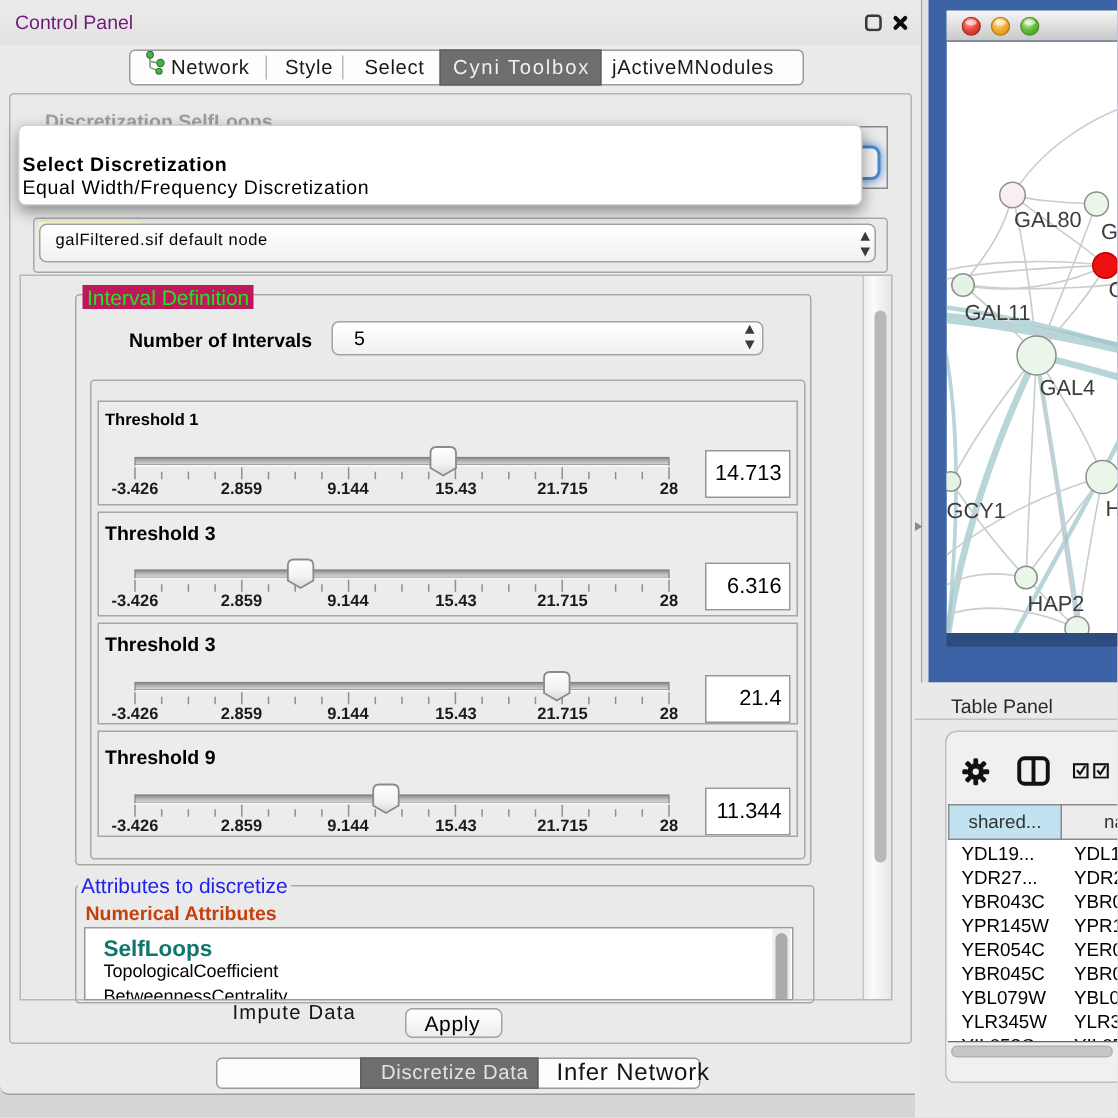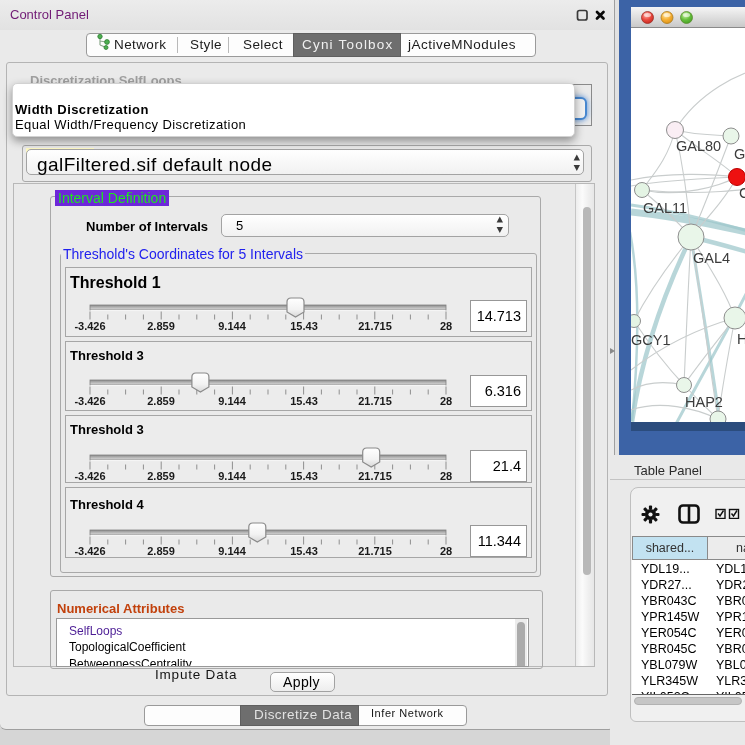--- a/index.html
+++ b/index.html
@@ -41,69 +41,68 @@
   <div class="txt" style="left:408px;top:37px;font-size:13.5px;letter-spacing:0.5px;color:#1b1b1b;">jActiveMNodules</div>
 
   <div class="abs" style="left:6px;top:62px;width:602px;height:634px;border:1px solid #b4b4b4;border-radius:3px;box-sizing:border-box;background:#eaeaea;"></div>
 
   <div class="txt" style="left:30px;top:73px;font-size:13px;font-weight:bold;color:#9f9f9f;">Discretization SelfLoops</div>
 
   <div class="abs" style="left:22px;top:84px;width:570px;height:42px;border:1px solid #8a8a8a;box-sizing:border-box;z-index:5;"></div>
   <div class="abs" style="left:569px;top:97px;width:18px;height:23px;background:#f2f2f2;border:2.5px solid #4787cf;border-radius:6px;box-shadow:0 0 5px 1px rgba(80,140,215,.75);box-sizing:border-box;z-index:6;"></div>
 
   <div class="abs" style="left:12px;top:83px;width:563px;height:54px;background:#fff;border:1px solid #d2d2d2;border-radius:5px;box-shadow:0 4px 10px rgba(0,0,0,.4);box-sizing:border-box;z-index:20;"></div>
-  <div class="txt" style="left:15px;top:102px;font-size:13px;font-weight:bold;letter-spacing:0.45px;color:#000;z-index:21;">Width Discretization</div>
+  <div class="txt" style="left:15px;top:102px;font-size:13px;font-weight:bold;letter-spacing:0.45px;color:#000;z-index:21;">Select Discretization</div>
   <div class="txt" style="left:15px;top:117px;font-size:13px;letter-spacing:0.4px;color:#000;z-index:21;">Equal Width/Frequency Discretization</div>
 
   <div class="abs" style="left:22px;top:145px;width:570px;height:37px;border:1px solid #a9a9a9;border-radius:3px;box-sizing:border-box;"></div>
   <div class="txt" style="left:26px;top:148px;font-size:13px;color:#2a2a2a;background:#fef9c3;padding:0 3px;">Table Data</div>
 
   <div class="combo abs" style="left:26px;top:149px;width:558px;height:26px;background:linear-gradient(#ffffff,#f1f1f1);border:1px solid #a3a3a3;border-radius:5px;box-sizing:border-box;"></div>
-  <div class="txt" style="left:37px;top:154px;font-size:19px;letter-spacing:0.45px;color:#000;">galFiltered.sif default node</div>
+  <div class="txt" style="left:37px;top:154px;font-size:11px;letter-spacing:0.45px;color:#000;">galFiltered.sif default node</div>
   <svg class="abs" style="left:572px;top:154px;" width="10" height="18">
       <path d="M4.8,0.5 L8,6.5 L1.6,6.5 Z" fill="#3a3a3a"></path>
       <path d="M4.8,17 L8,11 L1.6,11 Z" fill="#3a3a3a"></path>
     </svg>
 
   <div class="abs" style="left:13px;top:183px;width:582px;height:484px;border:1px solid #b8b8b8;box-sizing:border-box;background:#eaeaea;"></div>
 
   <div class="abs" style="left:575px;top:184px;width:19px;height:482px;background:linear-gradient(90deg,#ededed,#fbfbfb 35%,#efefef 70%,#e7e7e7);border-left:1px solid #c6c6c6;box-sizing:border-box;"></div>
   <div class="abs" style="left:583px;top:207px;width:8px;height:368px;background:#b8b8b8;border-radius:4px;"></div>
 
   <div class="abs" style="left:50px;top:196px;width:491px;height:381px;border:1px solid #a9a9a9;border-radius:3px;box-sizing:border-box;"></div>
-  <div class="txt" style="left:55px;top:190px;font-size:14px;color:#1de81d;background:#6d28d9;padding:0 3px;">Interval Definition</div>
+  <div class="txt" style="left:55px;top:190px;font-size:14px;color:#1de81d;background:#be185d;padding:0 3px;">Interval Definition</div>
 
   <div class="txt" style="left:86px;top:219px;font-size:13px;font-weight:bold;color:#000;">Number of Intervals</div>
   <div class="combo abs" style="left:221px;top:214px;width:288px;height:23px;background:linear-gradient(#ffffff,#f1f1f1);border:1px solid #a3a3a3;border-radius:5px;box-sizing:border-box;"></div>
   <div class="txt" style="left:236px;top:218px;font-size:13px;color:#000;">5</div>
   <svg class="abs" style="left:495px;top:216px;" width="10" height="18">
       <path d="M4.8,0.5 L8,6.5 L1.6,6.5 Z" fill="#3a3a3a"></path>
       <path d="M4.8,17 L8,11 L1.6,11 Z" fill="#3a3a3a"></path>
     </svg>
 
   <div class="abs" style="left:60px;top:253px;width:477px;height:320px;border:1px solid #a9a9a9;border-radius:3px;box-sizing:border-box;"></div>
-  <div class="txt" style="left:61px;top:246px;font-size:14px;color:#2121ee;background:#eaeaea;padding:0 2px;">Threshold's Coordinates for 5 Intervals</div>
 
   <svg width="0" height="0" style="position:absolute">
     <defs>
       <linearGradient id="gtrack" x1="0" y1="0" x2="0" y2="1">
         <stop offset="0" stop-color="#898989"></stop>
           <stop offset="0.45" stop-color="#b2b2b2"></stop>
           <stop offset="1" stop-color="#dcdcdc"></stop>
       </linearGradient>
       <linearGradient id="gthumb" x1="0" y1="0" x2="0" y2="1">
         <stop offset="0" stop-color="#ffffff"></stop>
           <stop offset="0.6" stop-color="#f2f2f2"></stop>
           <stop offset="1" stop-color="#d8d8d8"></stop>
       </linearGradient>
     </defs>
   </svg>
 
   <div class="abs" style="left:65px;top:267px;width:467px;height:70px;border:1px solid #a6a6a6;background:#ececec;box-sizing:border-box;"></div>
-  <div class="txt" style="left:70px;top:274px;font-size:16px;font-weight:bold;color:#000;">Threshold 1</div>
+  <div class="txt" style="left:70px;top:274px;font-size:11px;font-weight:bold;color:#000;">Threshold 1</div>
   <svg class="abs" style="left:65px;top:296px;" width="400" height="28">
     <rect x="25" y="9" width="356" height="5" fill="url(#gtrack)" stroke="#808080" stroke-width="0.8"></rect>
     <rect x="25.5" y="14" width="355" height="1.2" fill="#f5f5f5"></rect>
     <line x1="25.0" y1="15.5" x2="25.0" y2="23.5" stroke="#8f8f8f" stroke-width="1"></line>
       <line x1="42.8" y1="18.5" x2="42.8" y2="23.5" stroke="#8f8f8f" stroke-width="1"></line>
       <line x1="60.6" y1="18.5" x2="60.6" y2="23.5" stroke="#8f8f8f" stroke-width="1"></line>
       <line x1="78.4" y1="18.5" x2="78.4" y2="23.5" stroke="#8f8f8f" stroke-width="1"></line>
       <line x1="96.2" y1="15.5" x2="96.2" y2="23.5" stroke="#8f8f8f" stroke-width="1"></line>
       <line x1="114.0" y1="18.5" x2="114.0" y2="23.5" stroke="#8f8f8f" stroke-width="1"></line>
       <line x1="131.8" y1="18.5" x2="131.8" y2="23.5" stroke="#8f8f8f" stroke-width="1"></line>
@@ -200,21 +199,21 @@
   <div class="txt" style="left:90px;top:470px;transform:translateX(-50%);font-size:11px;font-weight:bold;color:#1a1a1a;">-3.426</div>
   <div class="txt" style="left:161px;top:470px;transform:translateX(-50%);font-size:11px;font-weight:bold;color:#1a1a1a;">2.859</div>
   <div class="txt" style="left:232px;top:470px;transform:translateX(-50%);font-size:11px;font-weight:bold;color:#1a1a1a;">9.144</div>
   <div class="txt" style="left:304px;top:470px;transform:translateX(-50%);font-size:11px;font-weight:bold;color:#1a1a1a;">15.43</div>
   <div class="txt" style="left:375px;top:470px;transform:translateX(-50%);font-size:11px;font-weight:bold;color:#1a1a1a;">21.715</div>
   <div class="txt" style="left:446px;top:470px;transform:translateX(-50%);font-size:11px;font-weight:bold;color:#1a1a1a;">28</div>
   <div class="abs" style="left:470px;top:450px;width:57px;height:32px;background:#fff;border:1px solid #979797;box-sizing:border-box;"></div>
   <div class="txt" style="left:470px;top:458px;width:51px;text-align:right;font-size:14.5px;color:#000;">21.4</div>
 
   <div class="abs" style="left:65px;top:487px;width:467px;height:71px;border:1px solid #a6a6a6;background:#ececec;box-sizing:border-box;"></div>
-  <div class="txt" style="left:70px;top:497px;font-size:13px;font-weight:bold;color:#000;">Threshold 4</div>
+  <div class="txt" style="left:70px;top:497px;font-size:13px;font-weight:bold;color:#000;">Threshold 9</div>
   <svg class="abs" style="left:65px;top:521px;" width="400" height="28">
     <rect x="25" y="9" width="356" height="5" fill="url(#gtrack)" stroke="#808080" stroke-width="0.8"></rect>
     <rect x="25.5" y="14" width="355" height="1.2" fill="#f5f5f5"></rect>
     <line x1="25.0" y1="15.5" x2="25.0" y2="23.5" stroke="#8f8f8f" stroke-width="1"></line>
       <line x1="42.8" y1="18.5" x2="42.8" y2="23.5" stroke="#8f8f8f" stroke-width="1"></line>
       <line x1="60.6" y1="18.5" x2="60.6" y2="23.5" stroke="#8f8f8f" stroke-width="1"></line>
       <line x1="78.4" y1="18.5" x2="78.4" y2="23.5" stroke="#8f8f8f" stroke-width="1"></line>
       <line x1="96.2" y1="15.5" x2="96.2" y2="23.5" stroke="#8f8f8f" stroke-width="1"></line>
       <line x1="114.0" y1="18.5" x2="114.0" y2="23.5" stroke="#8f8f8f" stroke-width="1"></line>
       <line x1="131.8" y1="18.5" x2="131.8" y2="23.5" stroke="#8f8f8f" stroke-width="1"></line>
@@ -237,38 +236,39 @@
   <div class="txt" style="left:90px;top:545px;transform:translateX(-50%);font-size:11px;font-weight:bold;color:#1a1a1a;">-3.426</div>
   <div class="txt" style="left:161px;top:545px;transform:translateX(-50%);font-size:11px;font-weight:bold;color:#1a1a1a;">2.859</div>
   <div class="txt" style="left:232px;top:545px;transform:translateX(-50%);font-size:11px;font-weight:bold;color:#1a1a1a;">9.144</div>
   <div class="txt" style="left:304px;top:545px;transform:translateX(-50%);font-size:11px;font-weight:bold;color:#1a1a1a;">15.43</div>
   <div class="txt" style="left:375px;top:545px;transform:translateX(-50%);font-size:11px;font-weight:bold;color:#1a1a1a;">21.715</div>
   <div class="txt" style="left:446px;top:545px;transform:translateX(-50%);font-size:11px;font-weight:bold;color:#1a1a1a;">28</div>
   <div class="abs" style="left:470px;top:525px;width:57px;height:32px;background:#fff;border:1px solid #979797;box-sizing:border-box;"></div>
   <div class="txt" style="left:470px;top:533px;width:51px;text-align:right;font-size:14.5px;color:#000;">11.344</div>
 
   <div class="abs" style="left:50px;top:590px;width:493px;height:79px;border:1px solid #a9a9a9;border-radius:3px;box-sizing:border-box;"></div>
+  <div class="txt" style="left:52px;top:582px;font-size:14px;color:#2121ee;background:#eaeaea;padding:0 2px;">Attributes to discretize</div>
   <div class="txt" style="left:57px;top:601px;font-size:13px;font-weight:bold;color:#c2410c;">Numerical Attributes</div>
   <div class="abs" style="left:56px;top:618px;width:473px;height:49px;background:#fff;border:1px solid #999;box-sizing:border-box;overflow:hidden;">
-    <div style="position:absolute;left:12px;top:5px;font-size:12px;color:#4c1d95;">SelfLoops</div>
+    <div style="position:absolute;left:12px;top:5px;font-size:15px;color:#0f766e;font-weight:bold;">SelfLoops</div>
     <div style="position:absolute;left:12px;top:21px;font-size:12px;color:#000;">TopologicalCoefficient</div>
     <div style="position:absolute;left:12px;top:38px;font-size:12px;color:#000;">BetweennessCentrality</div>
     <div style="position:absolute;right:1px;top:0;width:12px;height:49px;background:#ececec;"></div>
     <div style="position:absolute;right:3px;top:3px;width:8px;height:46px;background:#ababab;border-radius:4px 4px 0 0;"></div>
   </div>
 
   <div class="txt" style="left:0;top:0;"></div>
   <div class="abs" style="left:270px;top:672px;width:65px;height:20px;background:linear-gradient(#ffffff,#ededed);border:1px solid #a2a2a2;border-radius:5px;box-sizing:border-box;"></div>
   <div class="txt" style="left:283px;top:674px;font-size:14px;letter-spacing:0.4px;color:#000;">Apply</div>
 
   <div class="abs" style="left:144px;top:705px;width:323px;height:21px;background:#fdfdfd;border:1px solid #9a9a9a;border-radius:4px;box-sizing:border-box;"></div>
   <div class="abs" style="left:240px;top:705px;width:119px;height:21px;background:#6e6e6e;border:1px solid #5f5f5f;box-sizing:border-box;"></div>
   <div class="txt" style="left:155px;top:667px;font-size:13.5px;letter-spacing:0.8px;color:#141414;">Impute Data</div>
   <div class="txt" style="left:254px;top:707px;font-size:13.5px;letter-spacing:0.45px;color:#e2e2e2;">Discretize Data</div>
-  <div class="txt" style="left:371px;top:707px;font-size:11px;letter-spacing:0.55px;color:#141414;">Infer Network</div>
+  <div class="txt" style="left:371px;top:707px;font-size:16px;letter-spacing:0.55px;color:#141414;">Infer Network</div>
 
   <div class="abs" style="left:615px;top:0;width:5px;height:745px;background:#e2e2e2;"></div>
   <svg class="abs" style="left:609px;top:347px;" width="7" height="8">
       <path d="M1,1 L6,4 L1,7 Z" fill="#8a8a8a"></path>
     </svg>
 
   <div class="abs" style="left:619px;top:0;width:126px;height:455px;background:#3c63a6;"></div>
   <div class="abs" style="left:631px;top:422px;width:114px;height:9px;background:#2b4c7d;"></div>
   <div class="abs" style="left:631px;top:7px;width:114px;height:20px;background:linear-gradient(#f5f5f5,#c9c9c9);border-bottom:1px solid #8a8a8a;"></div>
   <svg class="abs" style="left:641px;top:11px;" width="60" height="13">

